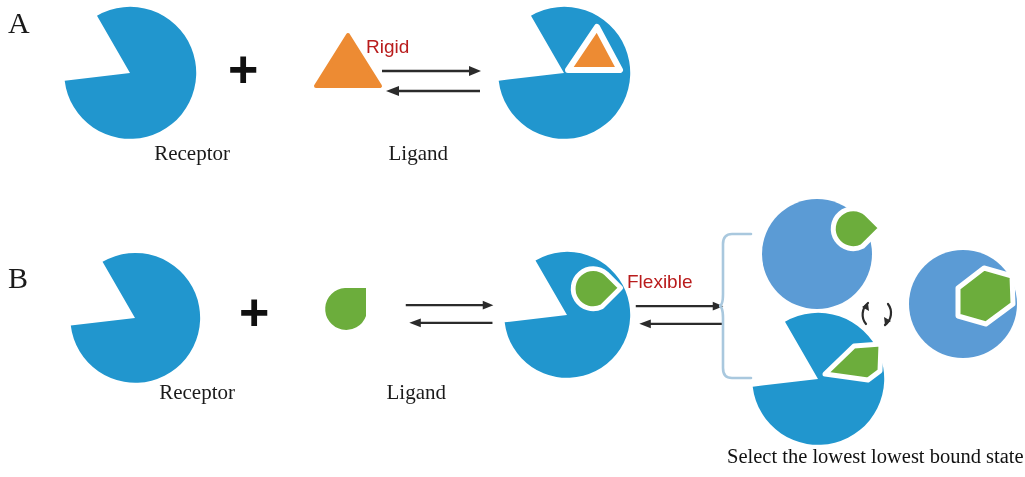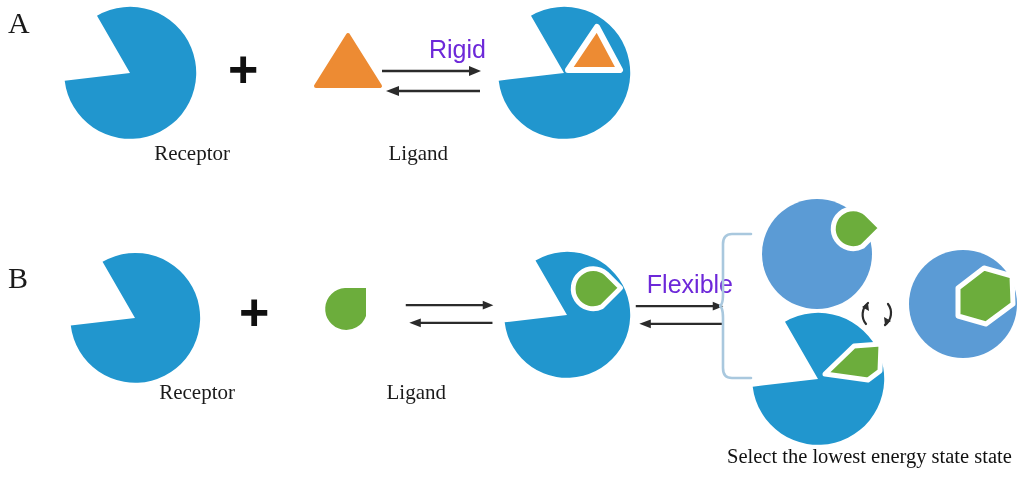--- a/index.html
+++ b/index.html
@@ -28,23 +28,23 @@
   .shape-label {
     font-family: "Liberation Serif", serif;
     font-size: 21px;
     color: #1a1a1a;
     text-align: right;
     line-height: 1;
     white-space: nowrap;
   }
   .arrow-label {
     font-family: "Liberation Sans", sans-serif;
-    font-size: 25px;
-    color: #6d28d9;
-    text-align: right;
+    font-size: 19px;
+    color: #b91c1c;
+    text-align: left;
     line-height: 1;
     white-space: nowrap;
   }
   .caption {
     font-family: "Liberation Serif", serif;
     font-size: 20.5px;
     color: #111111;
     white-space: nowrap;
     line-height: 1;
   }
@@ -174,15 +174,15 @@
 
   <div class="abs" style="left:855px; top:292px;">
     <svg width="44" height="44" viewBox="0 0 44 44" aria-hidden="true">
       <path d="M 33 12 A 15 15 0 0 1 30 33" fill="none" stroke="#2b2b2b" stroke-width="2.2" stroke-linecap="round"></path>
       <path d="M 11 32 A 15 15 0 0 1 13 11" fill="none" stroke="#2b2b2b" stroke-width="2.2" stroke-linecap="round"></path>
       <path d="M 30 33 L 29 25 L 36 29 Z" fill="#2b2b2b"></path>
       <path d="M 13 11 L 14 19 L 7 15 Z" fill="#2b2b2b"></path>
     </svg>
   </div>
 
-  <div class="abs caption" style="left:727px; top:446px;">Select the lowest energy state state</div>
+  <div class="abs caption" style="left:727px; top:446px;">Select the lowest lowest bound state</div>
 
 </div>
 
 </body></html>

